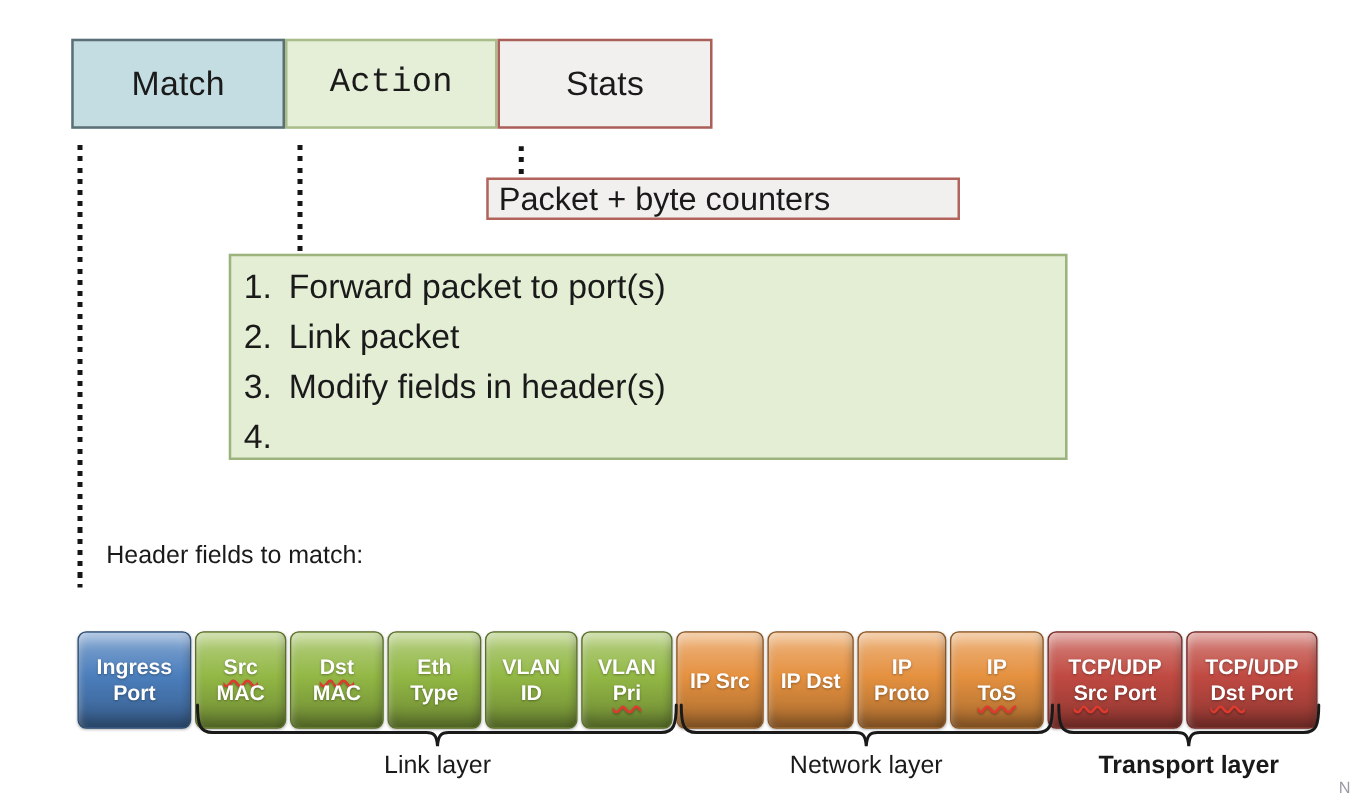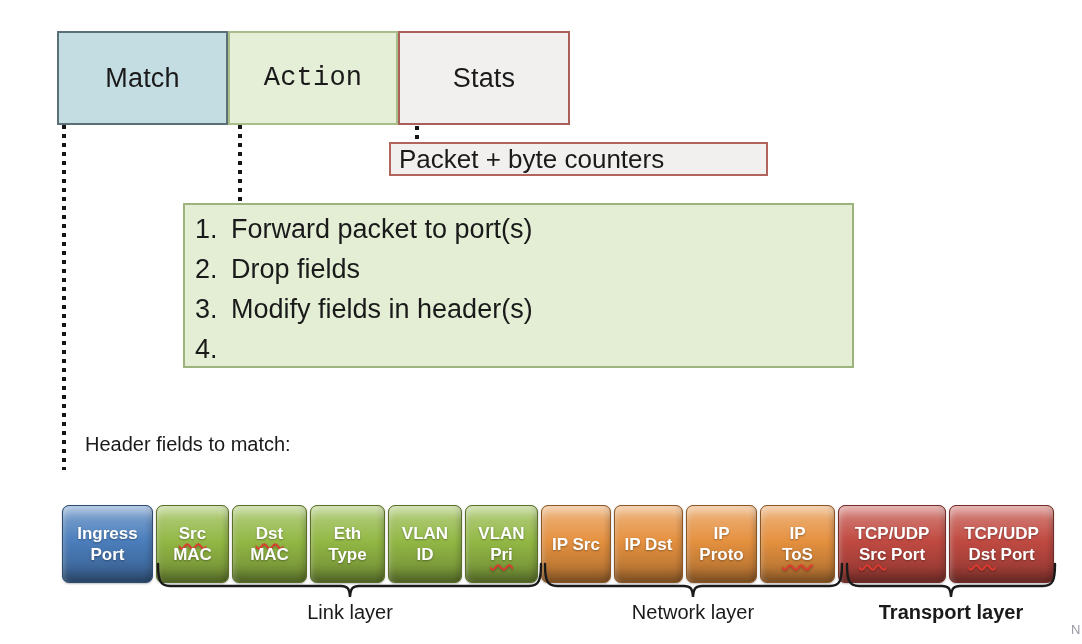--- a/index.html
+++ b/index.html
@@ -2,21 +2,21 @@
 <html style="--match-fill: #c4dde2; --match-border: #5b6f77; --action-fill: #e5eed6; --action-border: #a8bd8a; --stats-fill: #f2f0ef; --stats-border: #aa5f58; --stats-callout-border: #b2645c; --action-callout-fill: #e3eed5; --action-callout-border: #9db37e; --ingress-blue: #4b7ebc; --link-green: #93b845; --network-orange: #e5913f; --transport-red: #c04a42; --misspell-red: #e03a2f;"><head>
 <meta charset="utf-8">
 <style>
   html,body{margin:0;padding:0;background:#fff;}
   .canvas{
     position:relative;width:1082px;height:644px;background:#ffffff;overflow:hidden;
     font-family:"Liberation Sans",sans-serif;color:#1a1a1a;
   }
   
   .flow-cell{
-    position:absolute;top:31px;height:94px;box-sizing:border-box;
+    position:absolute;top:31px;height:72px;box-sizing:border-box;
     display:flex;align-items:center;justify-content:center;
     font-size:27px;letter-spacing:.2px;
   }
   .cell-match{left:57px;width:171px;background:var(--match-fill);border:2px solid var(--match-border);z-index:2;}
   .cell-action{left:228px;width:170px;background:var(--action-fill);border:2px solid var(--action-border);z-index:1;font-family:Liberation Mono, monospace;}
   .cell-stats{left:398px;width:172px;background:var(--stats-fill);border:2px solid var(--stats-border);z-index:2;}
   
   .dotline{
     position:absolute;width:4px;
     background:repeating-linear-gradient(to bottom,#151515 0 4px,transparent 4px 9px);
@@ -99,21 +99,21 @@
   </div>
 
   <div class="action-callout">
     <ol id="action-list">
         <li>
           <span class="num">1.</span>
           <span>Forward packet to port(s)</span>
         </li>
         <li>
           <span class="num">2.</span>
-          <span>Drop fields</span>
+          <span>Link packet</span>
         </li>
         <li>
           <span class="num">3.</span>
           <span>Modify fields in header(s)</span>
         </li>
         <li>
           <span class="num">4.</span>
         </li>
       </ol>
   </div>

